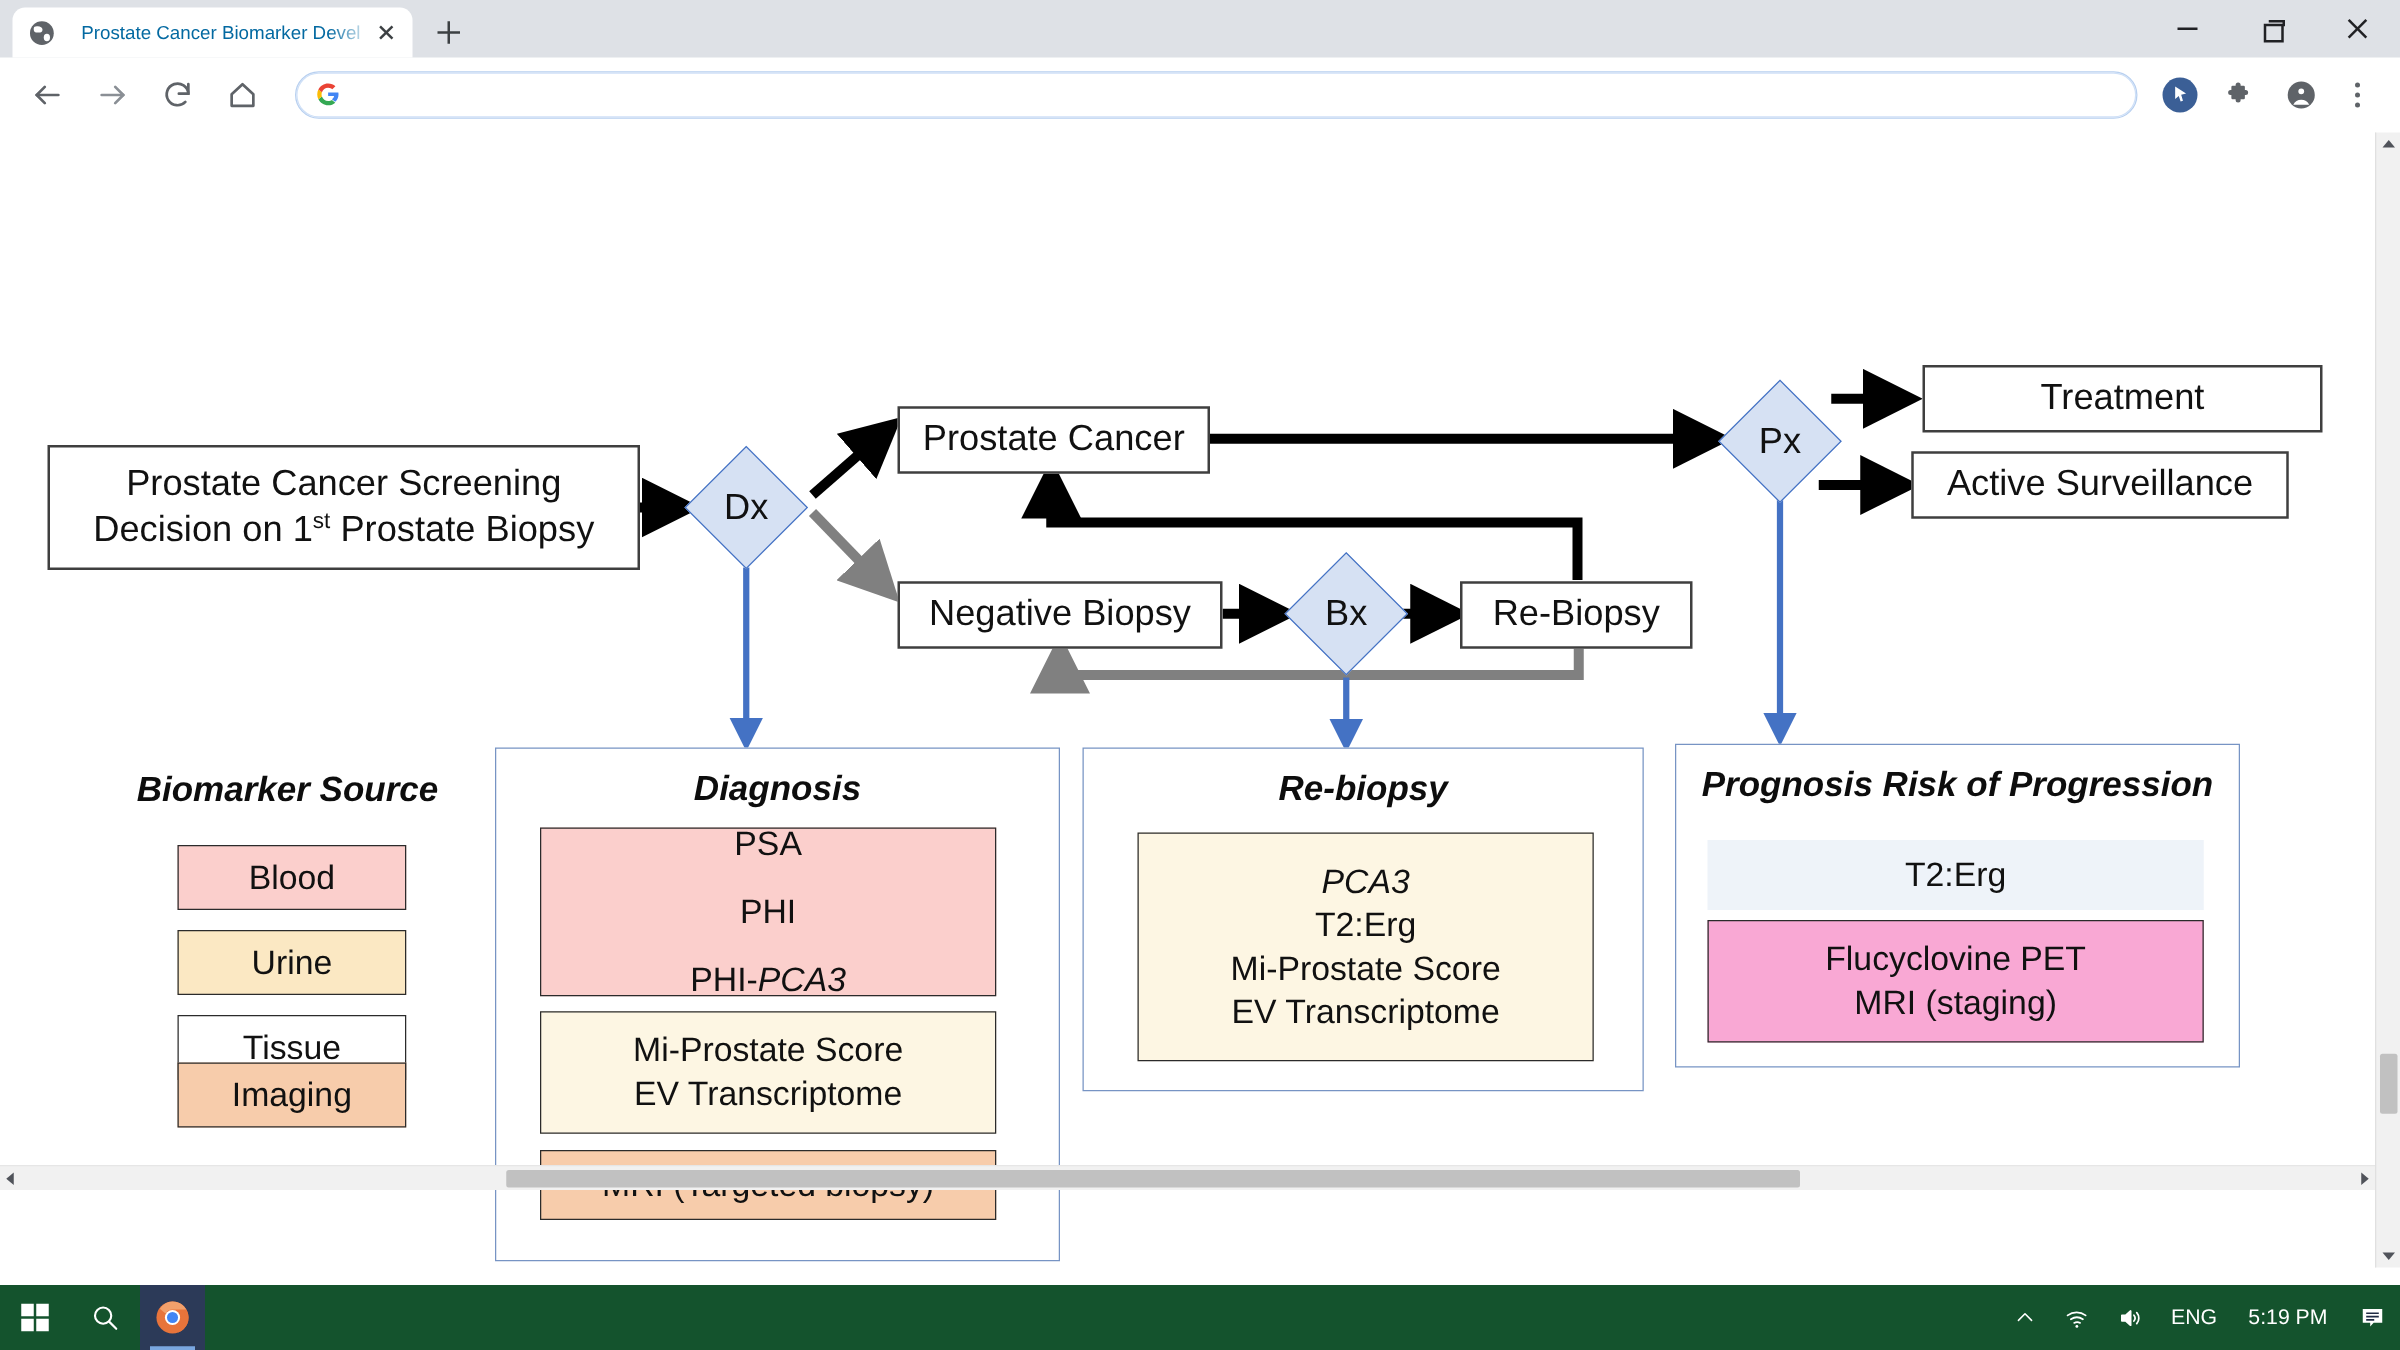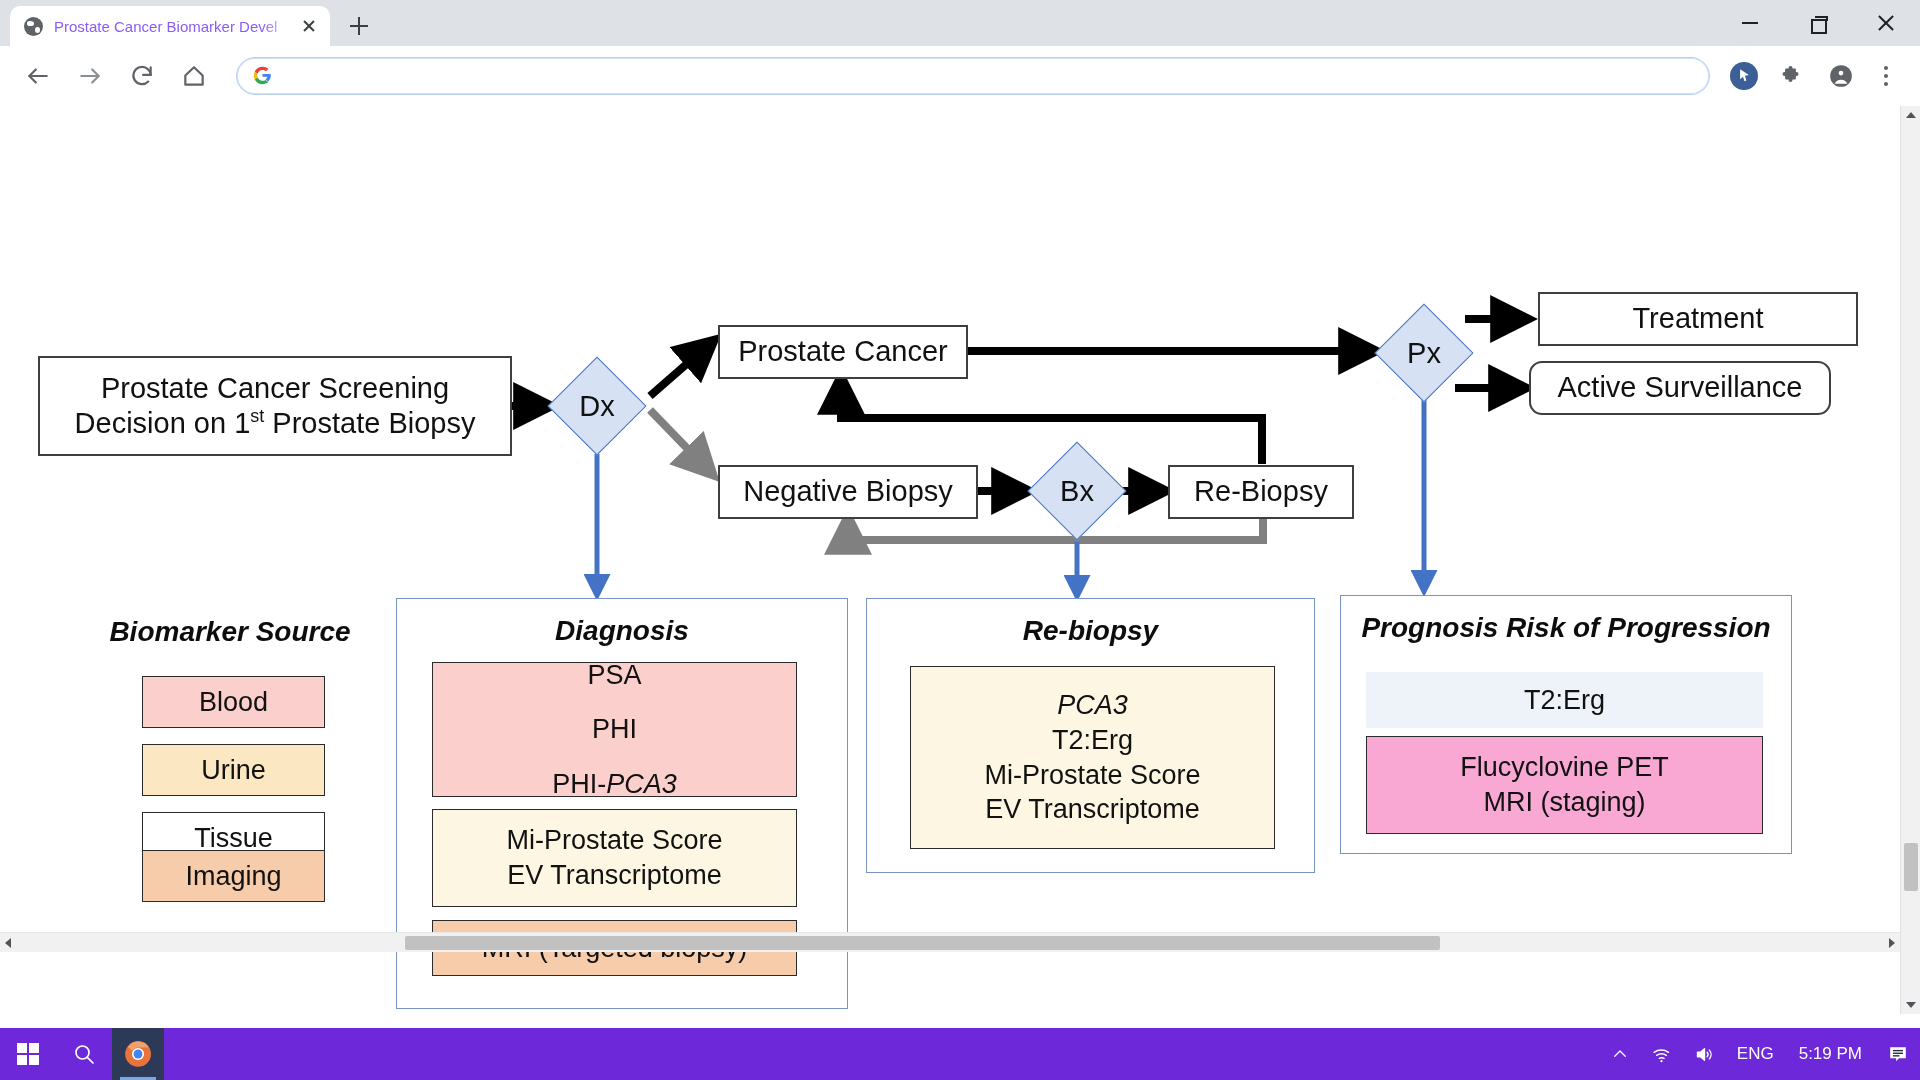--- a/index.html
+++ b/index.html
@@ -39,25 +39,26 @@
     content: ""; position: absolute;
     left: 3px; top: 4px; width: 7px; height: 5px;
     background: #ffffff; border-radius: 40% 60% 50% 50%;
   }
   .tab-favicon::after {
     content: ""; position: absolute;
     left: 11px; top: 10px; width: 5px; height: 6px;
     background: #ffffff; border-radius: 50%;
   }
   .tab-title {
-    font-size: 15px; color: #8b5cf6;
+    font-size: 15px; color: #0369a1;
     white-space: nowrap; overflow: hidden;
     flex: 1;
     -webkit-mask-image: linear-gradient(to right, #000 85%, transparent 100%);
     mask-image: linear-gradient(to right, #000 85%, transparent 100%);
+    margin-left: 11px;
   }
   .tab-close {
     width: 22px; height: 22px; flex: 0 0 22px;
     position: relative; border-radius: 50%;
   }
   .tab-close::before, .tab-close::after {
     content: ""; position: absolute;
     left: 4px; top: 10px; width: 14px; height: 2px;
     background: #3c4043;
   }
@@ -257,21 +258,21 @@
     display: flex; align-items: center; justify-content: center;
     font-size: 27px; color: #111111;
   }
 
   .italic { font-style: italic; }
 
   
   .taskbar {
     position: absolute; left: 0; bottom: 0;
     width: 1920px; height: 52px;
-    background: #6d28d9;
+    background: #14532d;
     display: flex; align-items: center;
   }
   .tb-start {
     width: 56px; height: 52px;
     display: flex; align-items: center; justify-content: center;
   }
   .winlogo {
     width: 22px; height: 22px;
     display: grid; grid-template-columns: 10px 10px;
     grid-template-rows: 10px 10px; gap: 2px;
@@ -452,21 +453,21 @@
         <div class="diamond" style="left:1042px; top:350px; width:70px; height:70px;"></div>
         <div class="diamond-label" style="left:1027px; top:360px; width:100px; height:50px;">Bx</div>
 
         <div class="node" style="left:1168px; top:359px; width:186px; height:54px;">Re-Biopsy</div>
 
         <div class="diamond" style="left:1389px; top:212px; width:70px; height:70px;"></div>
         <div class="diamond-label" style="left:1374px; top:222px; width:100px; height:50px;">Px</div>
 
         <div class="node" style="left:1538px; top:186px; width:320px; height:54px;">Treatment</div>
 
-        <div class="node" style="left:1529px; top:255px; width:302px; height:54px;border-radius:13px;">Active Surveillance</div>
+        <div class="node" style="left:1529px; top:255px; width:302px; height:54px;">Active Surveillance</div>
 
         <div class="legend-title" style="left:100px; top:510px; width:260px;">Biomarker Source</div>
 
         <div class="legend-chip" style="left:142px; top:570px; width:183px; height:52px; background:#fbcfcc;">
           <span>Blood</span>
         </div>
         <div class="legend-chip" style="left:142px; top:638px; width:183px; height:52px; background:#fbe8c3;">
           <span>Urine</span>
         </div>
         <div class="legend-chip" style="left:142px; top:706px; width:183px; height:52px; background:#ffffff;">

